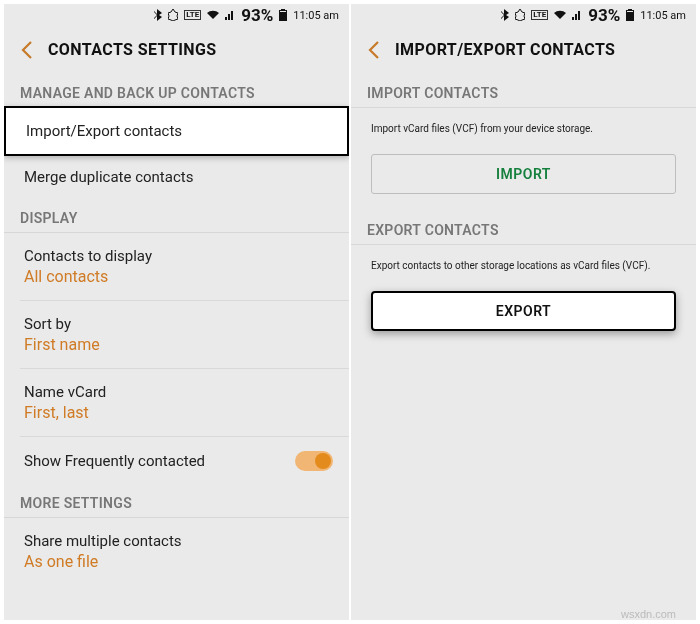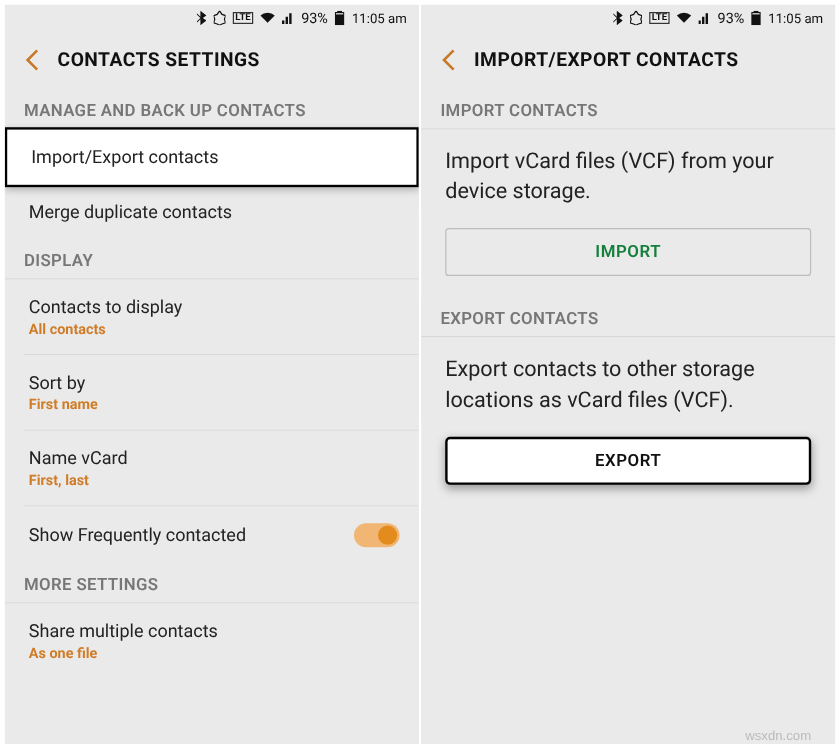--- a/index.html
+++ b/index.html
@@ -32,21 +32,21 @@
     display: flex;
     justify-content: flex-end;
     align-items: center;
     gap: 6px;
     padding: 0 10px;
     font-size: 11px;
     color: #111;
     background: #eaeaea;
   }
   .statusbar .icon { display:inline-flex; align-items:center; }
-  .statusbar .batt { font-size:12px; }
+  .statusbar .batt { font-size:17px;font-weight:bold; }
   .statusbar .time { font-size:11px; }
   
   .header {
     display: flex;
     align-items: flex-end;
     gap: 14px;
     padding: 14px 16px 16px 16px;
     background: #eaeaea;
   }
   .back-arrow { color: #c77a28; }
@@ -66,21 +66,21 @@
     border-bottom: 1px solid #d7d7d7;
     background: #eaeaea;
     display:flex; align-items:center;
   }
   .row {
     padding: 14px 16px 14px 20px;
     background: #eaeaea;
     position: relative;
   }
   .row .primary { font-size: 15px; color: #222; }
-  .row .secondary { font-size: 12px; color: #d07b25; margin-top: 2px; font-weight: bold; }
+  .row .secondary { font-size: 16px; color: #d07b25; margin-top: 2px; }
   .row.toggle { display:flex; align-items:center; justify-content:space-between; }
   .divider { height:1px; background:#d9d9d9; margin-left:16px; }
   
   .row.highlight {
     background:#ffffff;
     border:2px solid #000;
     box-shadow: 0 2px 6px rgba(0,0,0,0.25);
     z-index:2;
     margin: -2px 0;
   }
@@ -90,21 +90,21 @@
     background: #f1b673;
     position: relative;
   }
   .switch::after{
     content:"";
     position:absolute; right:2px; top:2px;
     width:16px; height:16px; border-radius:50%;
     background:#e48b1e;
   }
   
-  .content-block { padding: 14px 16px 4px 20px; font-size: 18px; color:#222; line-height:1.4; background:#eaeaea; }
+  .content-block { padding: 14px 16px 4px 20px; font-size: 10px; color:#222; line-height:1.4; background:#eaeaea; }
   .btn-outline {
     margin: 14px 20px 18px 20px;
     height: 40px;
     border: 1px solid #bdbdbd;
     border-radius: 3px;
     background:#eaeaea;
     display:flex; align-items:center; justify-content:center;
     font-size:14px; font-weight:600; letter-spacing:0.5px; color:#15803d;
   }
   .btn-highlight {

